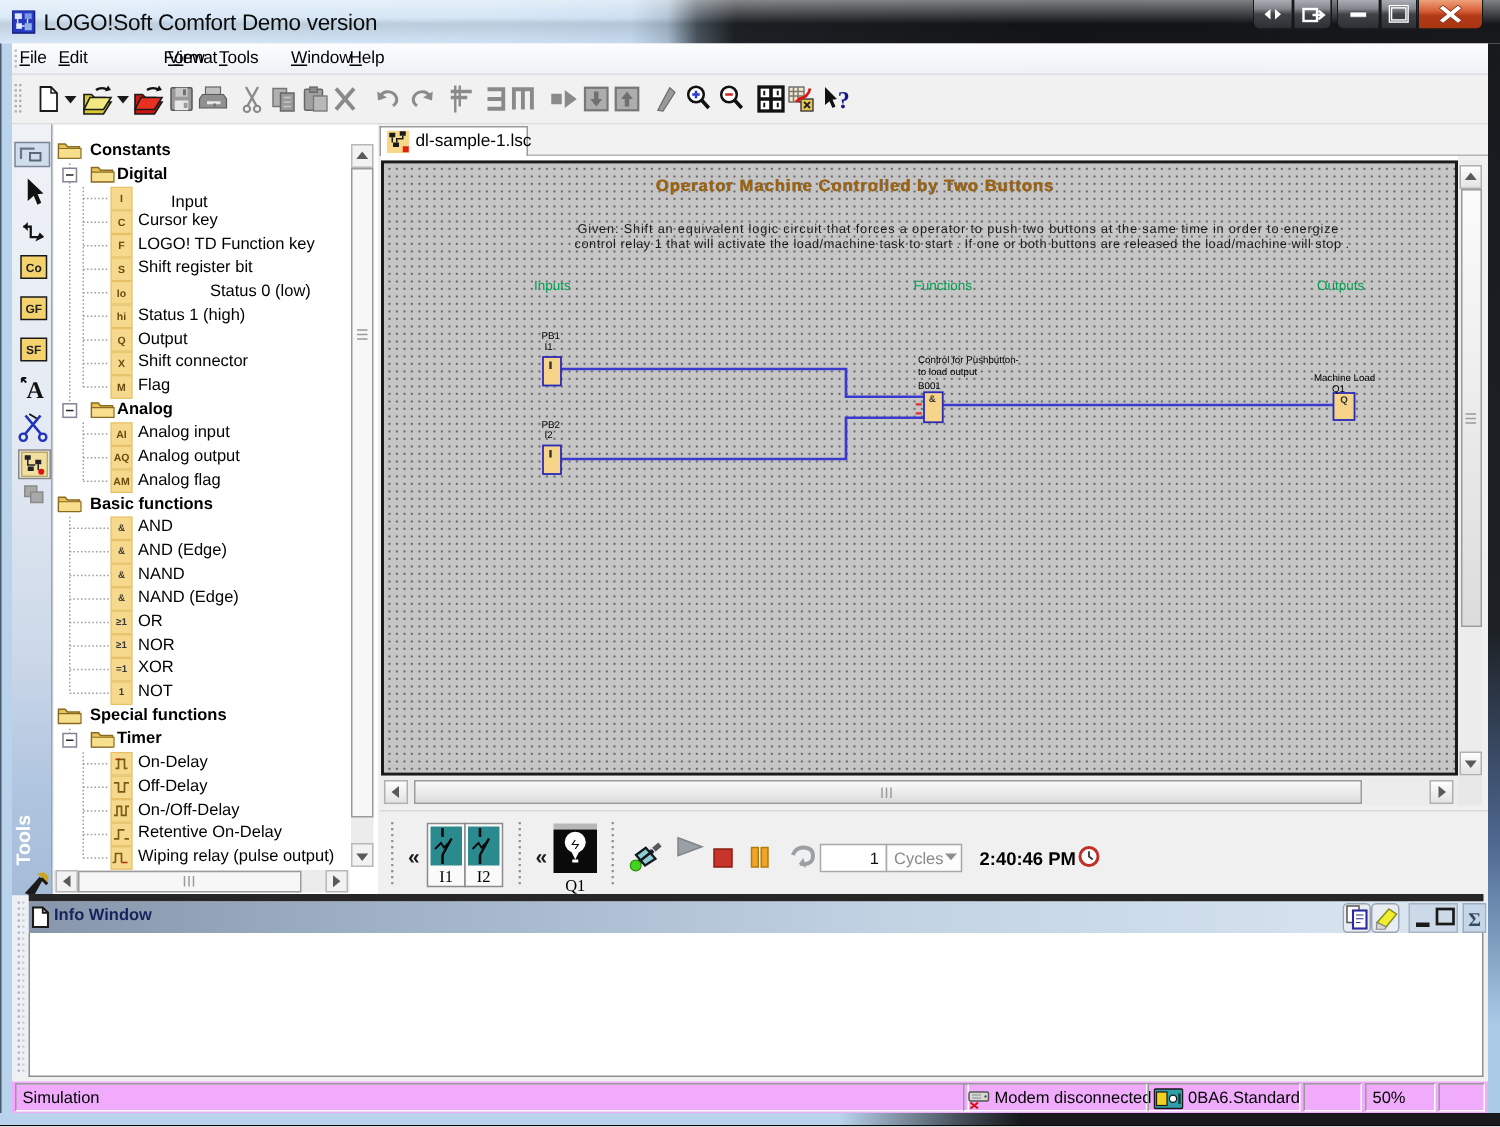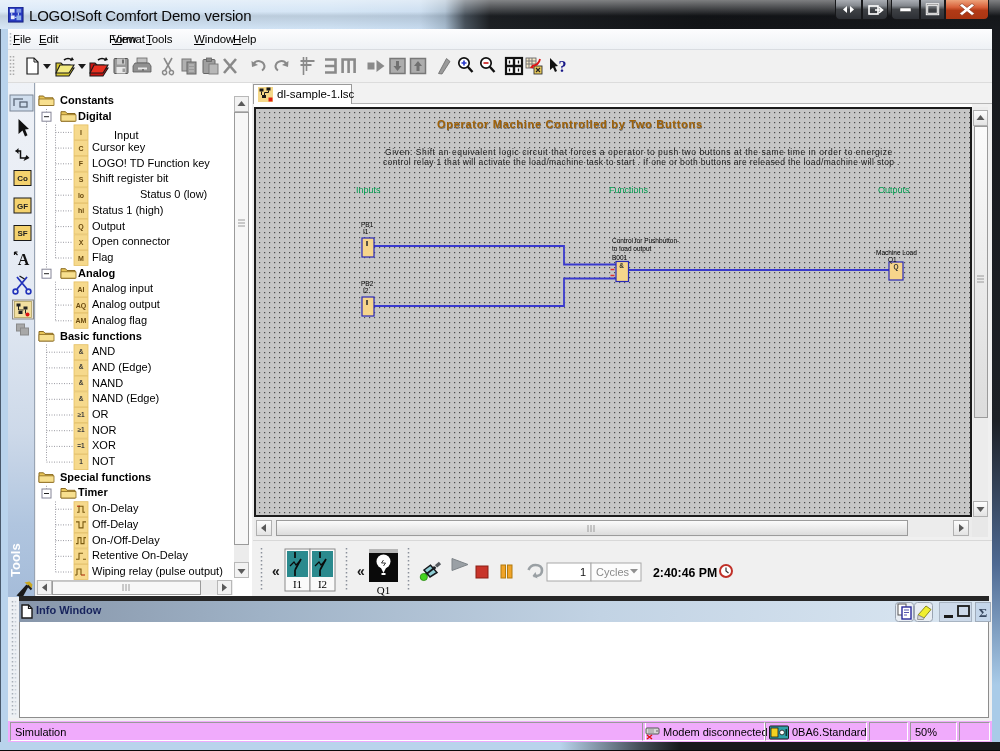--- a/index.html
+++ b/index.html
@@ -520,21 +520,21 @@
 </svg>
 <div class="trow b" style="left:60px; top:94px;">Constants</div>
 <div class="trow b" style="left:78px; top:110px;">Digital</div>
 <div class="trow" style="left:92px; top:129px;margin-left:22px;">Input</div>
 <div class="trow" style="left:92px; top:141px;">Cursor key</div>
 <div class="trow" style="left:92px; top:157px;">LOGO! TD Function key</div>
 <div class="trow" style="left:92px; top:172px;">Shift register bit</div>
 <div class="trow" style="left:92px; top:188px;margin-left:48px;">Status 0 (low)</div>
 <div class="trow" style="left:92px; top:204px;">Status 1 (high)</div>
 <div class="trow" style="left:92px; top:220px;">Output</div>
-<div class="trow" style="left:92px; top:235px;">Open connector</div>
+<div class="trow" style="left:92px; top:235px;">Shift connector</div>
 <div class="trow" style="left:92px; top:251px;">Flag</div>
 <div class="trow b" style="left:78px; top:267px;">Analog</div>
 <div class="trow" style="left:92px; top:282px;">Analog input</div>
 <div class="trow" style="left:92px; top:298px;">Analog output</div>
 <div class="trow" style="left:92px; top:314px;">Analog flag</div>
 <div class="trow b" style="left:60px; top:330px;">Basic functions</div>
 <div class="trow" style="left:92px; top:345px;">AND</div>
 <div class="trow" style="left:92px; top:361px;">AND (Edge)</div>
 <div class="trow" style="left:92px; top:377px;">NAND</div>
 <div class="trow" style="left:92px; top:392px;">NAND (Edge)</div>

